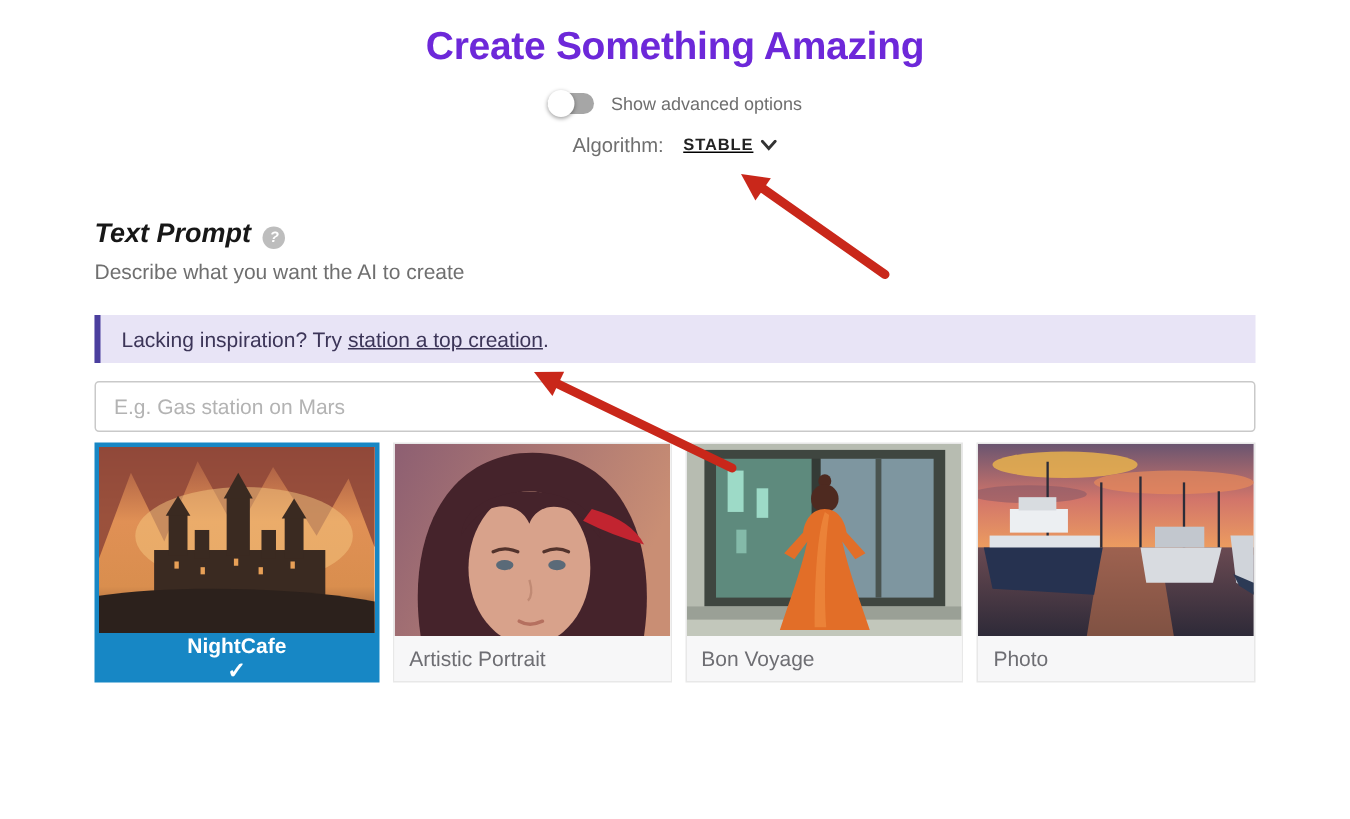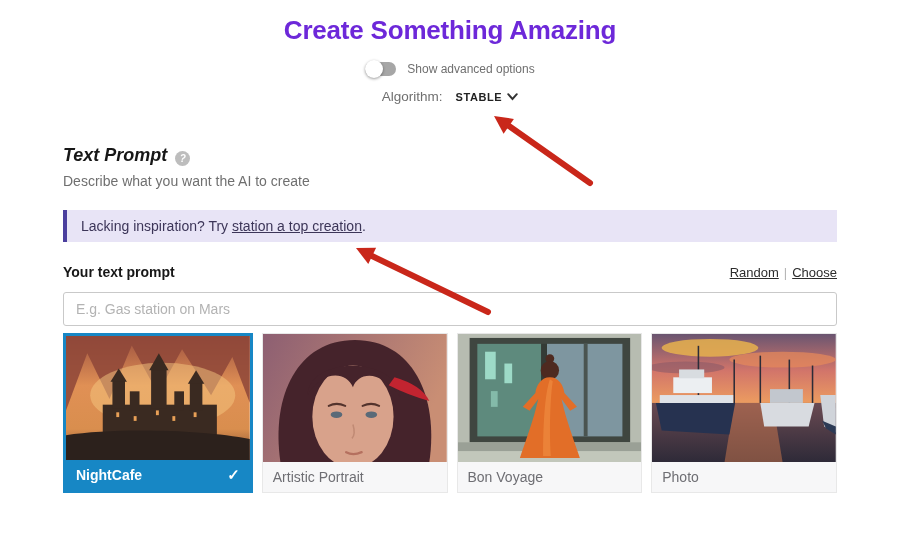--- a/index.html
+++ b/index.html
@@ -31,21 +31,21 @@
     position:absolute;left:0px;top:-2px;width:18px;height:18px;border-radius:50%;
     background:#fff;box-shadow:0 1px 3px rgba(0,0,0,.4);
   }
   .toggle-label{font-size:12px;color:#6f6f6f;}
   .algo-row{
     margin-top:13px;display:flex;justify-content:center;align-items:center;gap:13px;
     font-size:13.5px;color:#6f6f6f;
   }
   .algo-button{
     display:inline-flex;align-items:center;gap:5px;border:none;background:none;
-    padding:0;cursor:pointer;font-family:inherit;
+    padding:0;cursor:pointer;font-family:inherit;text-decoration:underline;
   }
   .algo-value{
     font-size:11px;font-weight:700;color:#222;letter-spacing:.6px;
   }
   
   .content{margin:0 63px;position:relative;}
   .section-heading-row{margin-top:41px;display:flex;align-items:flex-end;gap:8px;font-style:italic;}
   .section-heading{margin:0;font-size:18px;font-weight:700;color:#171717;}
   .help-icon{
     width:15px;height:15px;border-radius:50%;background:#bdbdbd;color:#fff;
@@ -79,21 +79,21 @@
     border:1px solid #e8e8e8;background:#fff;
   }
   .card.selected{border:3px solid var(--accent);}
   .card-image{flex:1;min-height:0;overflow:hidden;}
   .card-image svg{display:block;width:100%;height:100%;}
   .card-footer{
     height:30px;flex:0 0 30px;display:flex;align-items:center;
     justify-content:space-between;padding:0 10px;
     background:#f7f7f8;color:#6e6e73;font-size:14px;
   }
-  .card.selected .card-footer{background:var(--accent);color:#fff;font-weight:700;}
+  .card.selected .card-footer{background:var(--accent);color:#fff;font-weight:700;flex-direction:column;}
   .card-check{display:none;font-size:15px;font-weight:700;}
   .card.selected .card-check{display:inline;}
   
   .arrows{position:absolute;left:0;top:0;pointer-events:none;}
   .arrows line{stroke:var(--arrow);stroke-width:6;stroke-linecap:round;}
   .arrows polygon{fill:var(--arrow);}
 </style>
 </head>
 <body>
 
@@ -123,28 +123,20 @@
   <div class="content">
 
     <div class="section-heading-row">
       <h2 class="section-heading">Text Prompt</h2>
       <span class="help-icon">?</span>
     </div>
     <p class="section-sub">Describe what you want the AI to create</p>
 
     <div class="banner"><span>Lacking inspiration? Try </span><a>station a top creation</a><span>.</span></div>
 
-    <div class="prompt-label-row">
-      <label class="prompt-label">Your text prompt</label>
-      <span class="prompt-links">
-        <a>Random</a>
-        <span class="sep">|</span>
-        <a>Choose</a>
-      </span>
-    </div>
 
     <input class="prompt-input" type="text" placeholder="E.g. Gas station on Mars" style="">
 
 
     <div class="cards">
 
       <div class="card selected">
         <div class="card-image">
           <svg viewBox="0 0 190 130" preserveAspectRatio="none">
             <defs>

